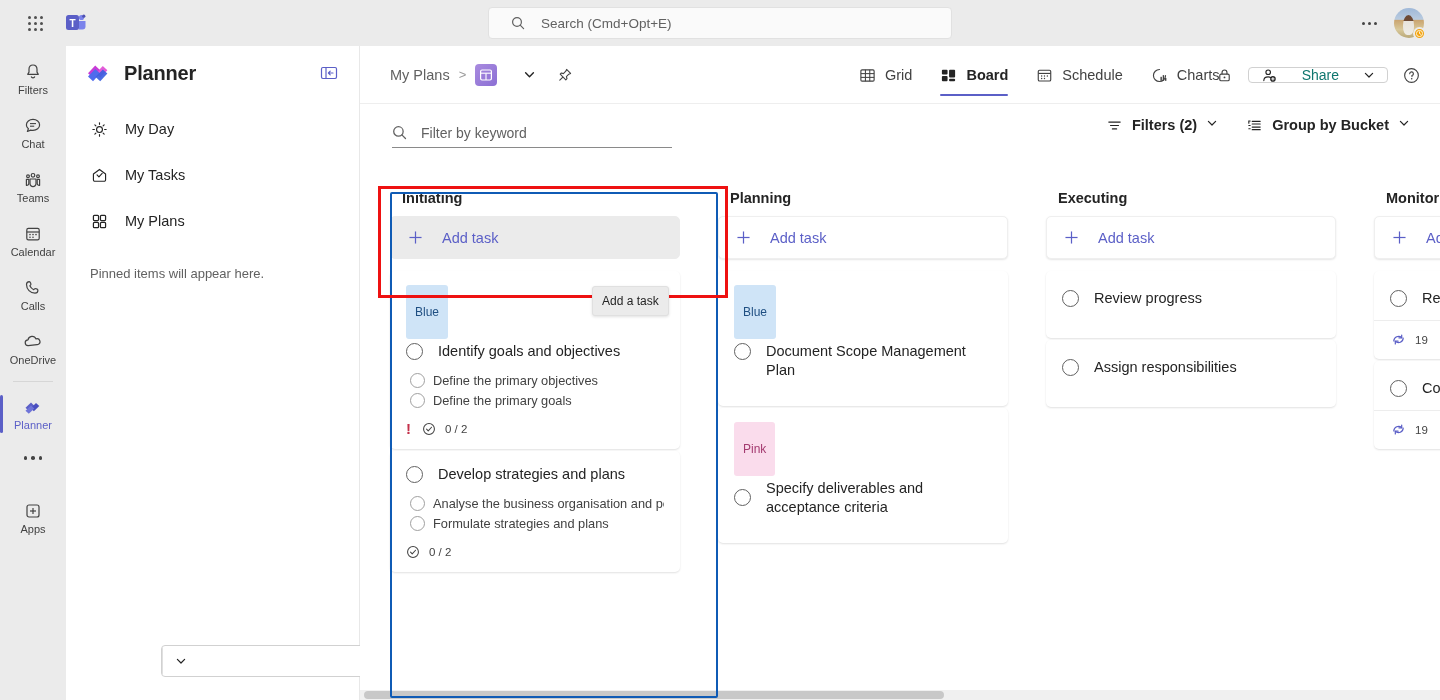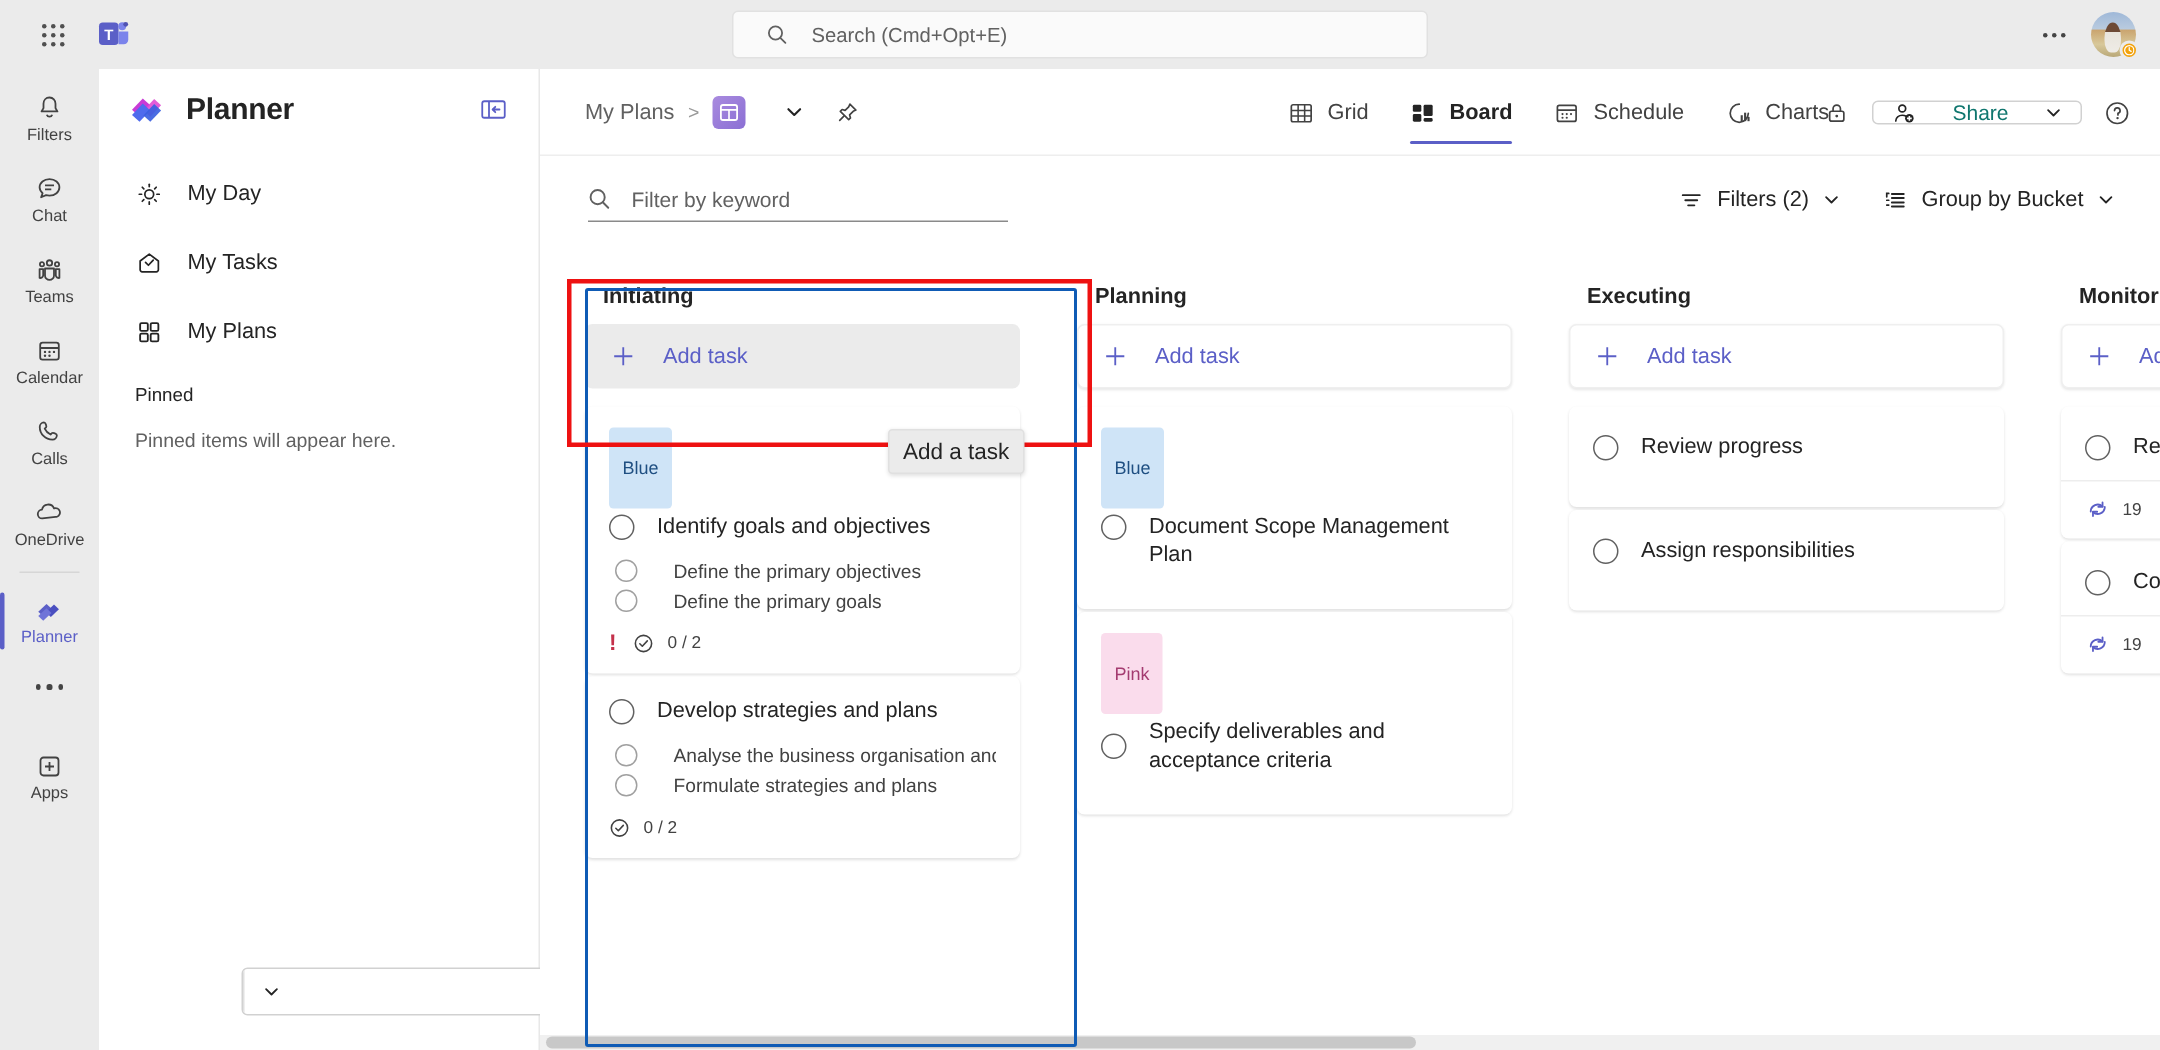--- a/index.html
+++ b/index.html
@@ -107,21 +107,21 @@
   .hdr-right { position:absolute; right:16px; top:0; height:58px; display:flex; align-items:center; gap:10px; }
   .share-btn {
     display:flex; align-items:center; gap:24px; height:16px; padding:0 12px;
     border:1px solid #d1d1d1; border-radius:4px; background:#fff; cursor:pointer; font-size:14px; color:#0f766e;
   }
 
   .filterbar { height:58px; position:relative; display:flex; align-items:center; }
   .filter-input-wrap { position:absolute; left:32px; top:14px; width:280px; height:30px; display:flex; align-items:center; border-bottom:1px solid #8a8a8a; }
   .filter-input-wrap .ph { font-size:14px; color:#616161; margin-left:14px; }
   .filterbar-right { position:absolute; right:22px; top:0; height:58px; display:flex; align-items:center; gap:12px; }
-  .fb-btn { display:flex; align-items:center; gap:9px; height:32px; padding:0 8px; cursor:pointer; border-radius:4px; font-size:14.5px; color:#242424; }
+  .fb-btn { display:flex; align-items:flex-start; gap:9px; height:32px; padding:0 8px; cursor:pointer; border-radius:4px; font-size:14.5px; color:#242424;font-weight:bold; }
 
   
   .board { position:absolute; left:0; top:140px; width:1080px; height:514px; overflow:hidden; }
   .board-inner { display:flex; gap:38px; padding-left:30px; height:506px; }
   .bucket { width:290px; flex:0 0 290px; position:relative; }
   .bucket-title { font-size:14.5px; font-weight:bold; color:#242424; padding:4px 0 10px 12px; }
   .addtask {
     height:43px; background:#fff; border:1px solid #efefef; border-radius:5px;
     box-shadow:0 1px 2px rgba(0,0,0,.10); display:flex; align-items:center; padding-left:16px; cursor:pointer;
   }
@@ -134,21 +134,21 @@
   }
   .label-chip {
     display:inline-block; font-size:12px; padding:20px 9px; border-radius:3px; margin-bottom:3px;
   }
   .chip-blue { background:#cfe4f7; color:#1f4f82; }
   .chip-pink { background:#fadcec; color:#a43b70; }
   .task-row { display:flex; align-items:flex-start; gap:15px; }
   .t-circle { width:17px; height:17px; border-radius:50%; border:1.4px solid #616161; flex:0 0 17px; margin-top:1px; }
   .task-title { font-size:14.5px; color:#242424; line-height:19px; }
   .sub-list { margin-top:12px; display:flex; flex-direction:column; gap:5px; }
-  .sub-row { display:flex; align-items:center; gap:24px; padding-left:4px; }
+  .sub-row { display:flex; align-items:center; gap:8px; padding-left:4px; }
   .sub-circle { width:15px; height:15px; border-radius:50%; border:1.3px solid #a0a0a0; flex:0 0 15px; }
   .sub-title { font-size:12.8px; color:#424242; white-space:nowrap; overflow:hidden; }
   .card-foot { display:flex; align-items:center; gap:9px; margin-top:14px; }
   .cnt { font-size:11.5px; color:#424242; }
   .urgent { color:#c4314b; font-weight:bold; font-size:15px; line-height:10px; margin-right:2px; }
   .card-divider { height:1px; background:#ededed; margin:12px -16px 0 -16px; }
   .recur-row { display:flex; align-items:center; gap:8px; padding-top:11px; }
   .recur-txt { font-size:11.5px; color:#424242; }
 
   
@@ -156,21 +156,21 @@
     position:absolute; left:390px; top:192px; width:328px; height:506px;
     border:2px solid #0f5bb5; border-radius:2px; pointer-events:none; z-index:40;
   }
   .red-box {
     position:absolute; left:378px; top:186px; width:350px; height:112px;
     border:3px solid #ee1111; pointer-events:none; z-index:45;
   }
   .tooltip {
     position:absolute; left:592px; top:286px; height:30px; padding:0 9px;
     background:#ebebeb; border:1px solid #e0e0e0; border-radius:3px;
-    display:flex; align-items:center; font-size:15px; color:#242424; z-index:50;
+    display:flex; align-items:center; font-size:12px; color:#242424; z-index:50;
     box-shadow:0 1px 3px rgba(0,0,0,.12);
   }
   .hscroll-track { position:absolute; left:360px; bottom:0; width:1080px; height:10px; background:#f0f0f0; }
   .hscroll-thumb { position:absolute; left:364px; bottom:1px; width:580px; height:8px; background:#c8c8c8; border-radius:4px; }
 </style>
 </head>
 <body>
 
 <div id="app">
 
@@ -346,21 +346,20 @@
         <svg width="19" height="19" viewBox="0 0 20 20">
           <rect x="3.6" y="3.6" width="5.4" height="5.4" rx="1" fill="none" stroke="#242424" stroke-width="1.3"></rect>
           <rect x="11" y="3.6" width="5.4" height="5.4" rx="1" fill="none" stroke="#242424" stroke-width="1.3"></rect>
           <rect x="3.6" y="11" width="5.4" height="5.4" rx="1" fill="none" stroke="#242424" stroke-width="1.3"></rect>
           <rect x="11" y="11" width="5.4" height="5.4" rx="1" fill="none" stroke="#242424" stroke-width="1.3"></rect>
         </svg>
         <span class="lbl">My Plans</span>
       </div>
     </div>
 
-    <div class="sp-section">Pinned</div>
     <div class="sp-empty">Pinned items will appear here.</div>
 
     <div class="newplan">
       <div class="newplan-caret">
         <svg width="12" height="12" viewBox="0 0 12 12">
           <path d="M2.4 4.4 6 8l3.6-3.6" fill="none" stroke="#242424" stroke-width="1.2" stroke-linecap="round" stroke-linejoin="round"></path>
         </svg>
       </div>
     </div>
   </div>

